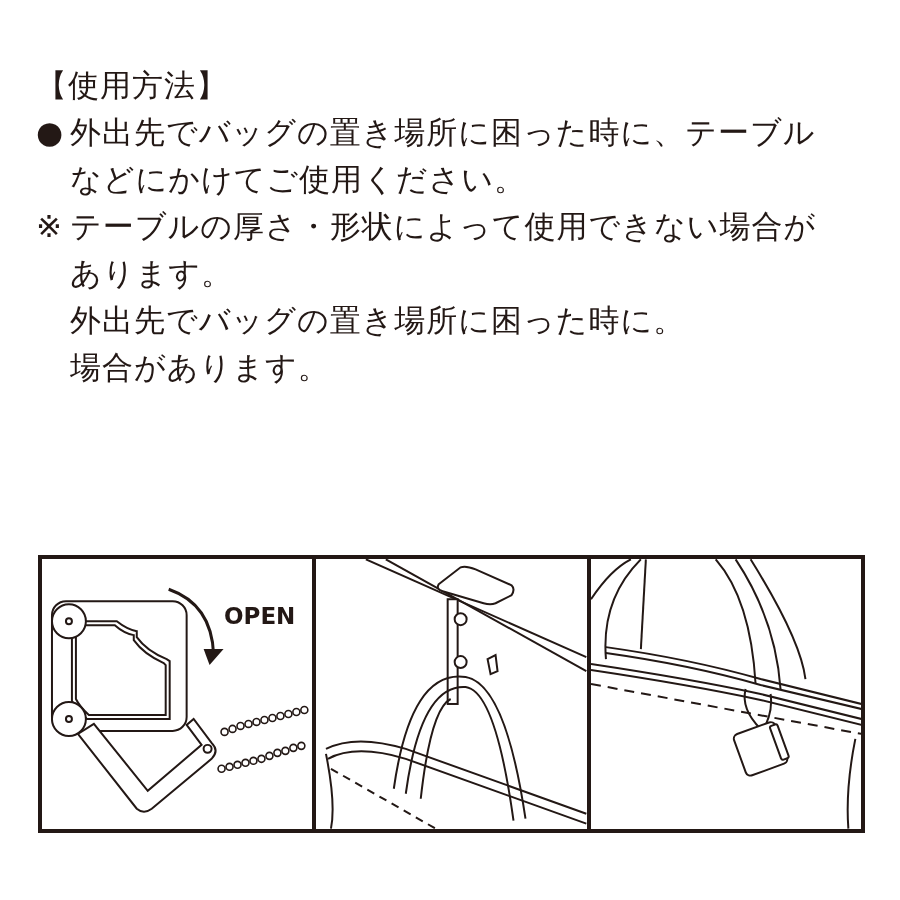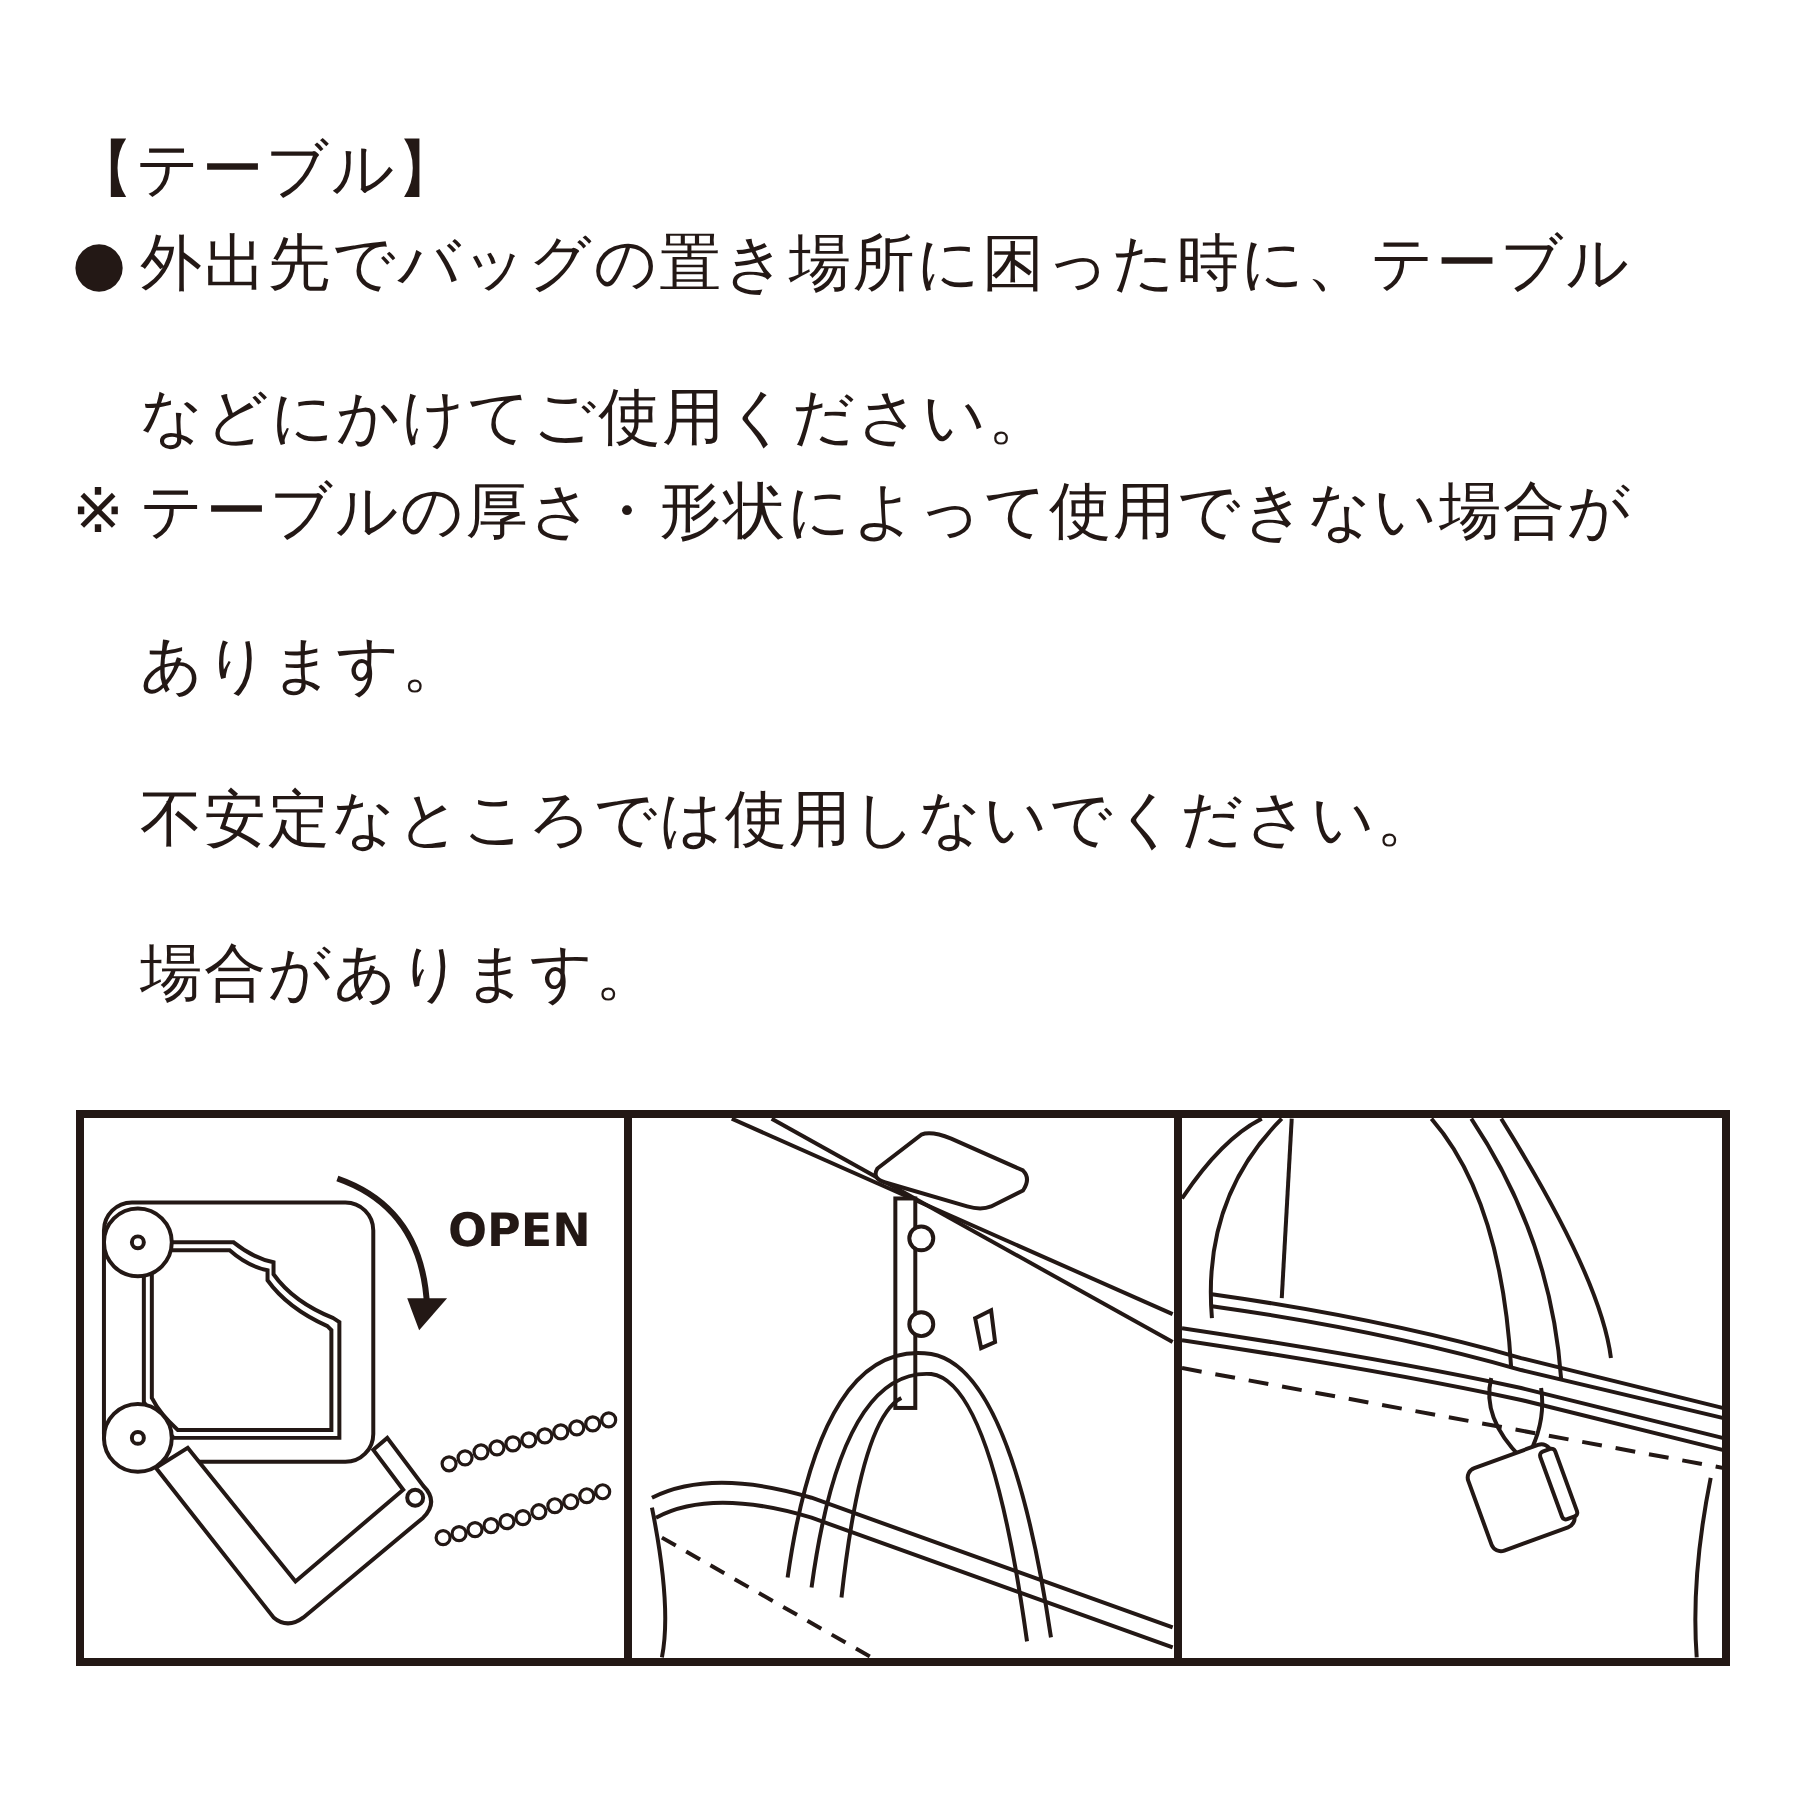--- a/index.html
+++ b/index.html
@@ -1,41 +1,41 @@
 <!DOCTYPE html>
 <html><head>
   <meta charset="utf-8">
   <style>
     html, body { margin: 0; padding: 0; background: #ffffff; }
     body { width: 900px; height: 900px; position: relative; overflow: hidden;
       font-family: "DejaVu Sans", "Liberation Sans", sans-serif; color: #231815; }
     .text-block { position: absolute; left: 36px; top: 62px; width: 840px; }
     .line { font-size: 31px; line-height: 47px; white-space: nowrap; letter-spacing: 1px; }
-    .indent { padding-left: 34px; margin-top: 30px; }
+    .indent { padding-left: 34px; }
     .bullet { display: inline-block; width: 34px; }
     .panels { position: absolute; left: 38px; top: 555px; width: 827px; height: 278px;
       border: 4px solid #231815; box-sizing: border-box; display: flex; }
     .panel { flex: 1; position: relative; border-right: 4px solid #231815; overflow: hidden; padding-left: 25px; }
     .panel:last-child { border-right: none; }
     .panel svg { position: absolute; left: 0; top: 0; width: 100%; height: 100%; }
     .open-label { position: absolute; left: 182px; top: 44px; font-family: "DejaVu Sans", sans-serif;
       font-weight: bold; font-size: 23px; letter-spacing: 0px; color: #231815; }
   </style>
 </head>
 <body>
 
 <div class="text-block">
-  <div class="line">【テーブル】</div>
+  <div class="line">【使用方法】</div>
 
   <div class="line"><span class="bullet">●</span><span>外出先でバッグの置き場所に困った時に、テーブル</span></div>
   <div class="line indent">などにかけてご使用ください。</div>
 
   <div class="line"><span class="bullet">※</span><span>テーブルの厚さ・形状によって使用できない場合が</span></div>
   <div class="line indent">あります。</div>
-  <div class="line indent">不安定なところでは使用しないでください。</div>
+  <div class="line indent">外出先でバッグの置き場所に困った時に。</div>
 
 
   <div class="line indent">場合があります。</div>
 </div>
 
 <div class="panels">
 
   <div class="panel">
     <svg viewBox="0 0 271 270" fill="none" stroke="#231815" stroke-width="2">
       <rect x="10" y="42" width="135" height="130" rx="14" fill="#fff"></rect>

